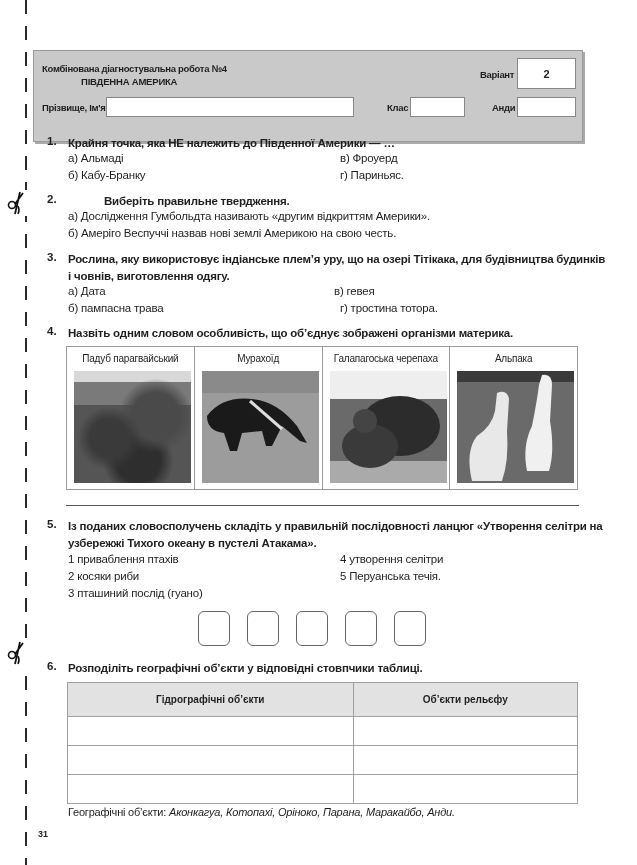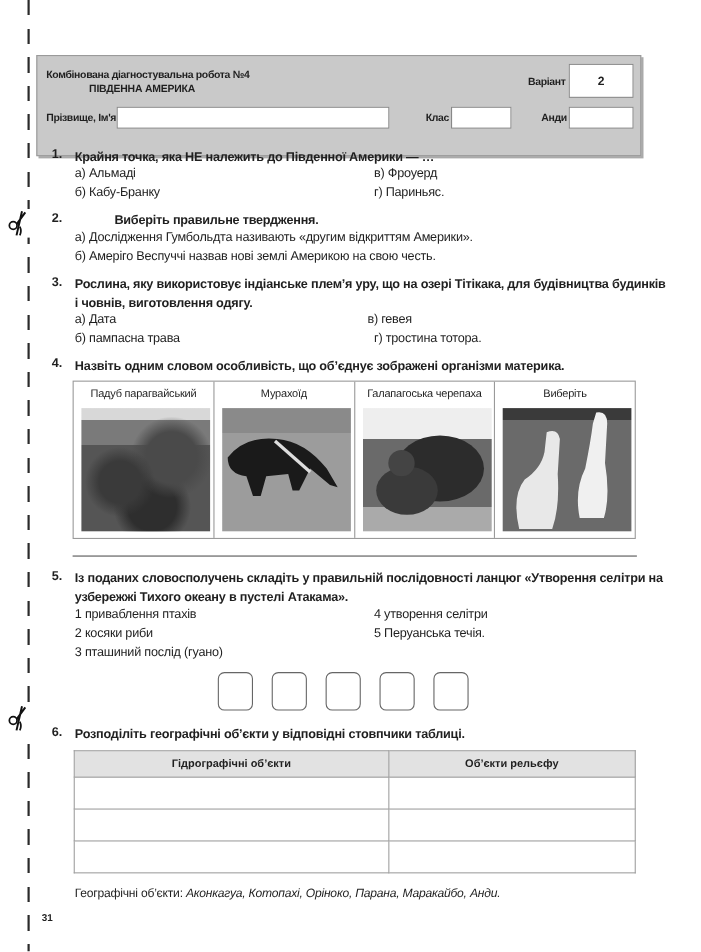--- a/index.html
+++ b/index.html
@@ -26,21 +26,21 @@
   .imgcell { flex: 1; border-right: 1px solid #9a9a9a; position: relative; }
   .imgcell:last-child { border-right: none; }
   .imgcell .cap { text-align: center; font-size: 10px; margin-top: 6px; letter-spacing: -0.2px; }
   .imgcell .photo { position: absolute; left: 7px; top: 24px; width: 117px; height: 112px; }
 
   .answer-line { position: absolute; left: 66px; top: 505px; width: 513px; height: 1px; background: #555; }
 
   .sqbox { position: absolute; top: 611px; width: 32px; height: 35px; border: 1.3px solid #666; border-radius: 6px; background: #fff; }
 
   .gtable { position: absolute; left: 67px; top: 682px; width: 511px; border-collapse: collapse; }
-  .gtable th { background: #e2e2e2; height: 24px; font-size: 10px; font-weight: bold; border: 1px solid #a0a0a0; }
+  .gtable th { background: #e2e2e2; height: 34px; font-size: 10px; font-weight: bold; border: 1px solid #a0a0a0; }
   .gtable td { height: 29px; border: 1px solid #a0a0a0; }
 
   .footer-note { position: absolute; left: 68px; top: 806px; font-size: 11px; letter-spacing: -0.2px; }
   .footer-note i { font-style: italic; }
   .pagenum { position: absolute; left: 38px; top: 829px; font-size: 9px; font-weight: bold; }
 </style>
 </head>
 <body>
 
 <div class="cutline"></div>
@@ -113,21 +113,21 @@
     <div class="cap">Галапагоська черепаха</div>
     <div class="photo" style="background: linear-gradient(to bottom, #eee 0 25%, #6a6a6a 25% 80%, #aaa 80%);">
       <svg width="117" height="112" viewBox="0 0 117 112">
           <ellipse cx="70" cy="55" rx="40" ry="30" fill="#2c2c2c"></ellipse>
           <ellipse cx="40" cy="75" rx="28" ry="22" fill="#3a3a3a"></ellipse>
           <circle cx="35" cy="50" r="12" fill="#444"></circle>
         </svg>
     </div>
   </div>
   <div class="imgcell">
-    <div class="cap">Виберіть</div>
+    <div class="cap">Альпака</div>
     <div class="photo" style="background: linear-gradient(to bottom, #3a3a3a 0 10%, #6a6a6a 10%);">
       <svg width="117" height="112" viewBox="0 0 117 112">
           <path d="M40 22 Q50 18 52 28 L50 60 Q52 90 45 110 L15 110 Q8 80 20 65 Q35 55 38 40 Z" fill="#e8e8e8"></path>
           <path d="M85 4 Q95 2 95 14 L93 50 Q98 80 92 100 L70 100 Q65 75 75 55 Q80 30 82 14 Z" fill="#f0f0f0"></path>
         </svg>
     </div>
   </div>
 </div>
 
 <div class="answer-line"></div>

